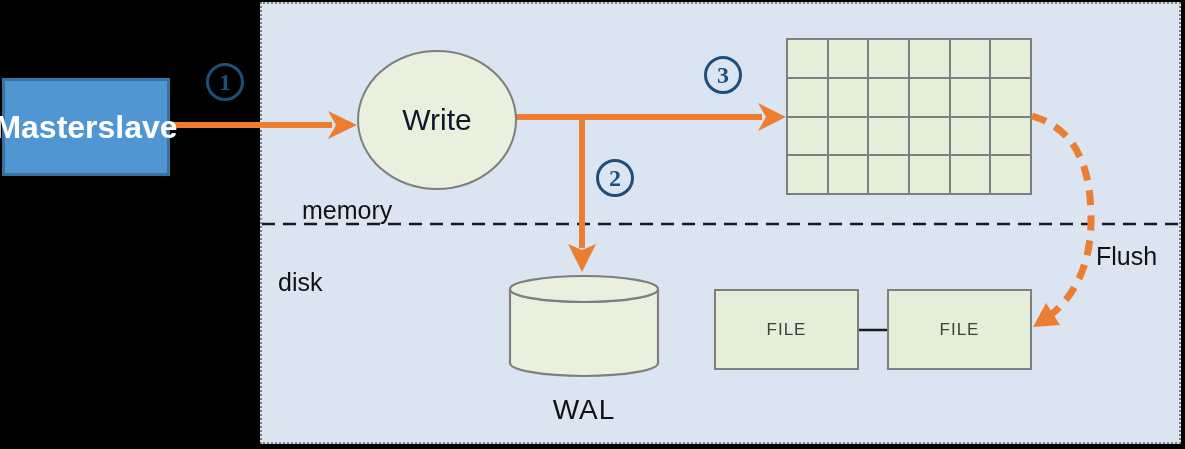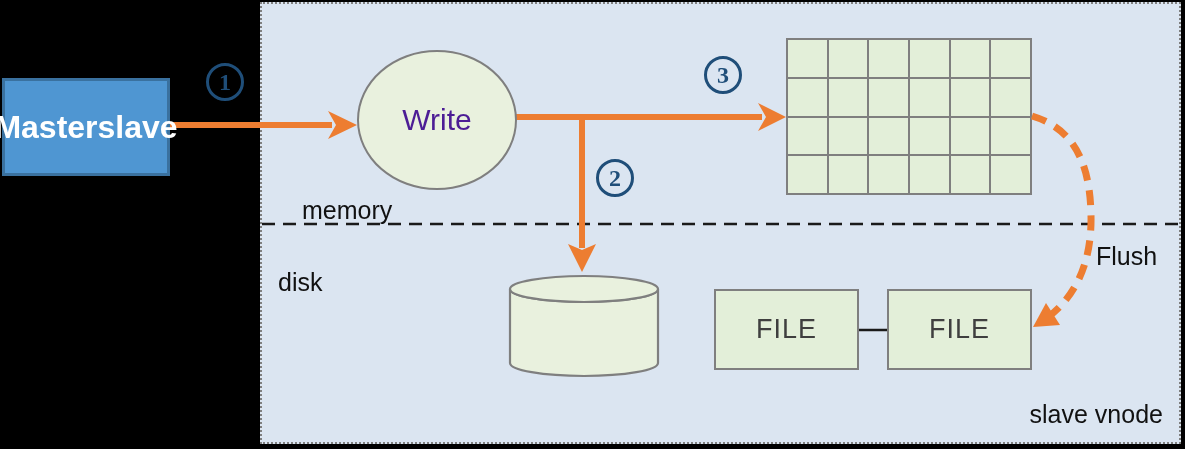--- a/index.html
+++ b/index.html
@@ -18,34 +18,34 @@
     position:absolute;left:2px;top:78px;width:168px;height:98px;box-sizing:border-box;
     background:var(--master-fill,#4f96d2);border:3px solid var(--master-border,#3a719f);
     display:flex;align-items:center;justify-content:center;
     color:#fff;font-size:32px;font-weight:600;line-height:33px;
   }
   .write-ellipse{
     position:absolute;left:357px;top:50px;width:160px;height:140px;box-sizing:border-box;
     border-radius:50%;background:var(--shape-fill-light,#e9f1de);
     border:2px solid var(--shape-border-gray,#7f7f7f);
     display:flex;align-items:center;justify-content:center;
-    font-size:30px;color:#4c1d95;
+    font-size:30px;color:#0f172a;
   }
   .mem-grid{
     position:absolute;left:786px;top:38px;width:246px;height:157px;box-sizing:border-box;
     border:2px solid var(--shape-border-gray,#7f7f7f);
     background:var(--shape-border-gray,#7f7f7f);
     display:grid;gap:2px;
   }
   .mem-grid .cell{background:var(--shape-fill-green,#e3efd9);}
   .file-box{
     position:absolute;top:289px;width:145px;height:81px;box-sizing:border-box;
     background:var(--shape-fill-green,#e3efd9);border:2px solid var(--shape-border-gray,#7f7f7f);
     display:flex;align-items:center;justify-content:center;
-    font-size:27px;color:#3f3f3f;letter-spacing:1px;
+    font-size:17px;color:#3f3f3f;letter-spacing:1px;
   }
   .file-left{left:714px;}
   .file-right{left:887px;}
   .step{
     position:absolute;width:38px;height:38px;box-sizing:border-box;border-radius:50%;
     border:3px solid var(--step-circle-blue,#1f4e79);color:var(--step-circle-blue,#1f4e79);
     display:flex;align-items:center;justify-content:center;
     font-family:"Liberation Serif",serif;font-size:24px;font-weight:700;
   }
   .step-1{left:206px;top:63px;}
@@ -138,16 +138,16 @@
   </div>
   <div class="step step-2">
     <span>2</span>
   </div>
   <div class="step step-3">
     <span>3</span>
   </div>
 
   <div class="lbl lbl-memory">memory</div>
   <div class="lbl lbl-disk">disk</div>
+  <div class="lbl lbl-wal">WAL</div>
   <div class="lbl lbl-flush">Flush</div>
-  <div class="lbl lbl-slave">slave vnode</div>
 
 </div>
 
 </body></html>

